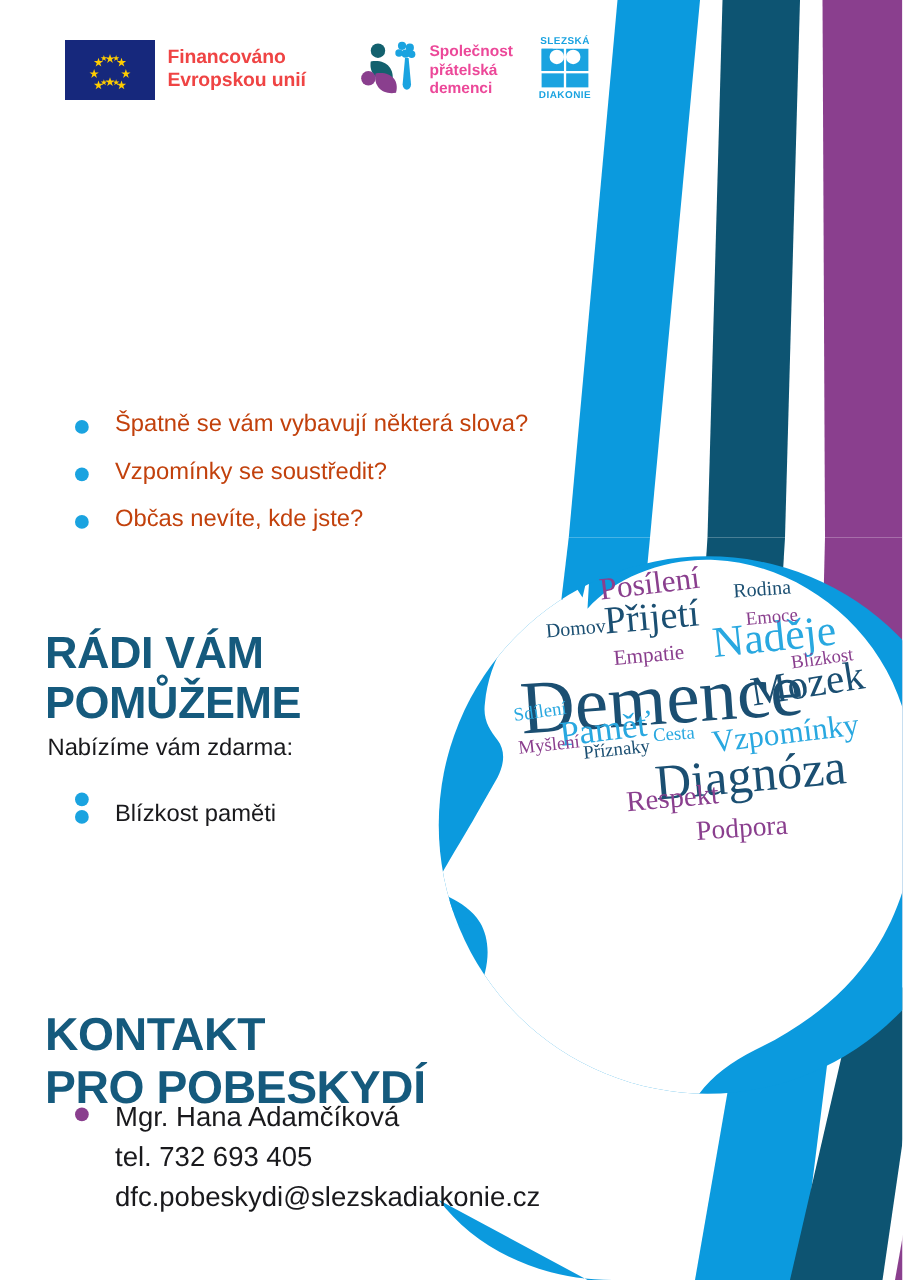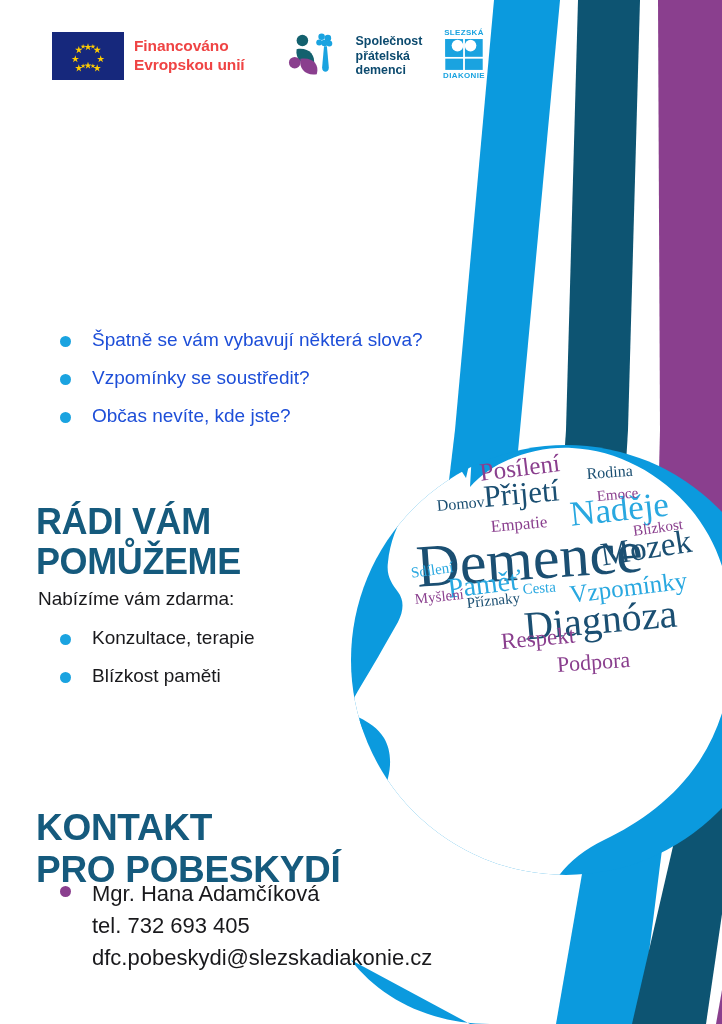--- a/index.html
+++ b/index.html
@@ -56,26 +56,25 @@
     letter-spacing: -0.1px;
     white-space: pre-line;
   }
   .spd-block {
     display: flex;
     align-items: center;
     gap: 7px;
     margin-left: 42px;
   }
   .spd-text {
-    color: #0c4a6e;
+    color: #ec4899;
     font-size: 12.4px;
     font-weight: 700;
     line-height: 1.18;
     white-space: pre-line;
-    margin-left: 12px;
   }
   .sd-block {
     margin-left: 13px;
   }
 
   
   #headline {
     position: absolute;
     left: 36px;
     top: 120px;
@@ -95,21 +94,21 @@
     top: 328px;
     width: 440px;
     list-style: none;
     margin: 0;
     padding: 0;
   }
   #symptom-list li {
     position: relative;
     padding-left: 36px;
     margin-bottom: 14px;
-    color: #1d4ed8;
+    color: #c2410c;
     font-size: 19px;
     line-height: 1.25;
   }
   #symptom-list li .dot {
     position: absolute;
     left: 4px;
     top: 8px;
     width: 11px;
     height: 11px;
     border-radius: 50%;
@@ -374,21 +373,20 @@
       <span>Občas nevíte, kde jste?</span>
     </li>
   </ul>
 
   <h2 id="help-heading">RÁDI VÁM
 POMŮŽEME</h2>
   <div id="help-intro">Nabízíme vám zdarma:</div>
   <ul id="service-list">
     <li>
       <span class="dot"></span>
-      <span>Konzultace, terapie</span>
     </li>
     <li>
       <span class="dot"></span>
       <span>Blízkost paměti</span>
     </li>
   </ul>
 
   <h2 id="contact-heading">KONTAKT
 PRO POBESKYDÍ</h2>
   <div id="contact-block">

